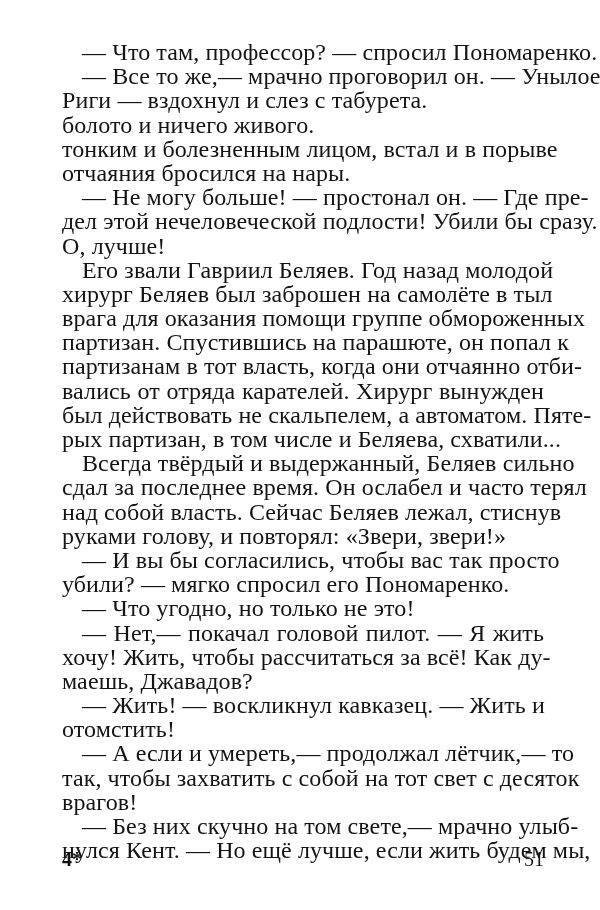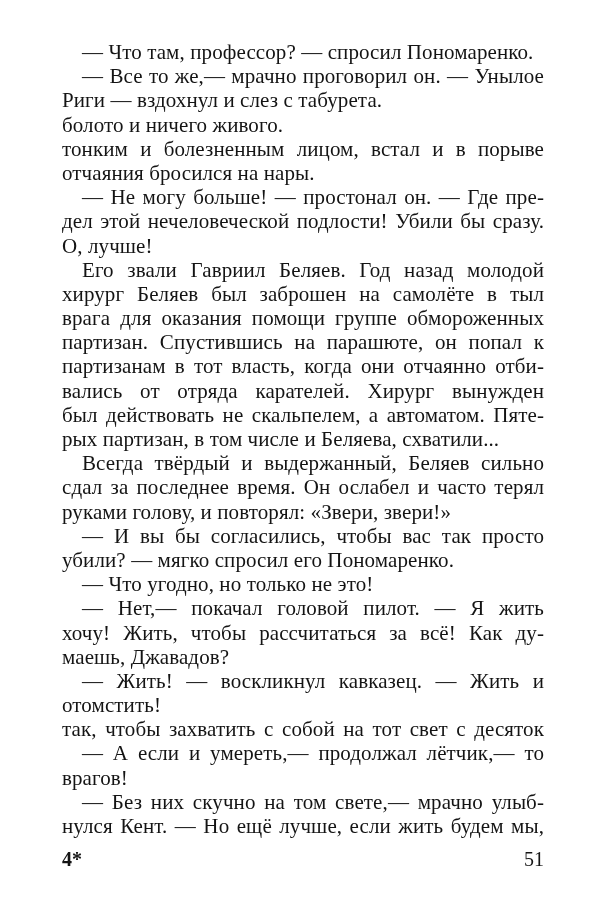--- a/index.html
+++ b/index.html
@@ -17,21 +17,21 @@
     }
     .page {
       position: absolute;
       left: 62px;
       top: 40px;
       width: 482px;
     }
     .line {
       height: 24.2px;
       line-height: 24.2px;
-      font-size: 21px;
+      font-size: 24px;
       white-space: nowrap;
       text-align: justify;
       text-align-last: justify;
       letter-spacing: 0.1px;
     }
     .line.indent {
       padding-left: 20px;
     }
     .line.last {
       text-align-last: left;
@@ -73,31 +73,32 @@
     <div class="line indent">Его звали Гавриил Беляев. Год назад молодой</div>
     <div class="line">хирург Беляев был заброшен на самолёте в тыл</div>
     <div class="line">врага для оказания помощи группе обмороженных</div>
     <div class="line">партизан. Спустившись на парашюте, он попал к</div>
     <div class="line">партизанам в тот власть, когда они отчаянно отби-</div>
     <div class="line">вались от отряда карателей. Хирург вынужден</div>
     <div class="line">был действовать не скальпелем, а автоматом. Пяте-</div>
     <div class="line last">рых партизан, в том числе и Беляева, схватили...</div>
     <div class="line indent">Всегда твёрдый и выдержанный, Беляев сильно</div>
     <div class="line">сдал за последнее время. Он ослабел и часто терял</div>
+    <div class="line">над собой власть. Сейчас Беляев лежал, стиснув</div>
     <div class="line last">руками голову, и повторял: «Звери, звери!»</div>
     <div class="line indent">— И вы бы согласились, чтобы вас так просто</div>
     <div class="line last">убили? — мягко спросил его Пономаренко.</div>
     <div class="line indent last">— Что угодно, но только не это!</div>
     <div class="line indent">— Нет,— покачал головой пилот. — Я жить</div>
     <div class="line">хочу! Жить, чтобы рассчитаться за всё! Как ду-</div>
     <div class="line last">маешь, Джавадов?</div>
     <div class="line indent">— Жить! — воскликнул кавказец. — Жить и</div>
     <div class="line last">отомстить!</div>
+    <div class="line indent">— А если и умереть,— продолжал лётчик,— то</div>
     <div class="line">так, чтобы захватить с собой на тот свет с десяток</div>
-    <div class="line indent">— А если и умереть,— продолжал лётчик,— то</div>
     <div class="line last">врагов!</div>
     <div class="line indent">— Без них скучно на том свете,— мрачно улыб-</div>
     <div class="line">нулся Кент. — Но ещё лучше, если жить будем мы,</div>
   </div>
 
 <div class="footer">
   <span class="signature">4*</span>
   <span class="page-number">51</span>
 </div>
 

